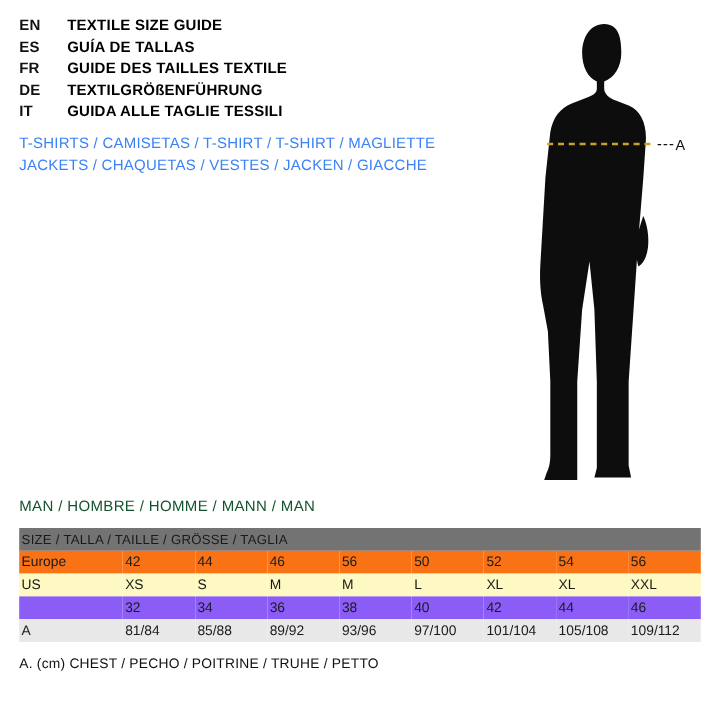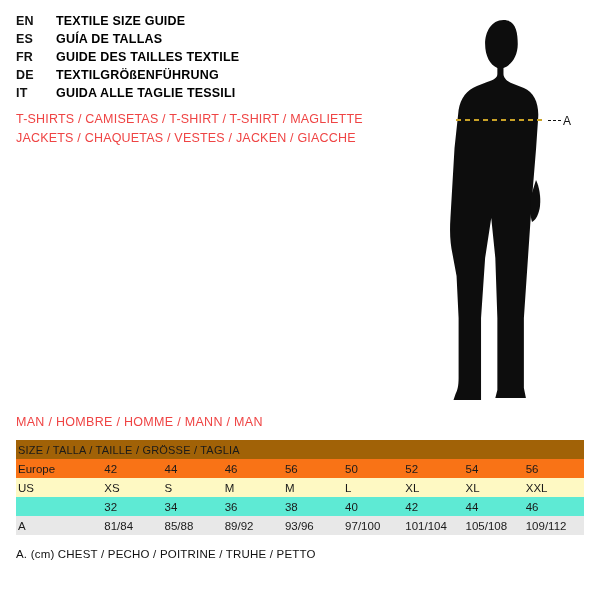--- a/index.html
+++ b/index.html
@@ -46,21 +46,21 @@
   .category-block {
     position: absolute;
     left: 16px;
     top: 110px;
     width: 400px;
   }
   .category-line {
     font-size: 12.5px;
     line-height: 19px;
     letter-spacing: 0.2px;
-    color: #ef4444;
+    color: #3b82f6;
     white-space: nowrap;
   }
 
   
   .figure-wrap {
     position: absolute;
     left: 400px;
     top: 10px;
     width: 200px;
     height: 400px;
@@ -81,44 +81,44 @@
     border-top: 1px dashed #111111;
   }
 
   
   .man-heading {
     position: absolute;
     left: 16px;
     top: 415px;
     font-size: 12.5px;
     letter-spacing: 0.3px;
-    color: #ef4444;
+    color: #14532d;
     white-space: nowrap;
   }
 
   
   .size-table {
     position: absolute;
     left: 16px;
     top: 440px;
     width: 568px;
     border-collapse: collapse;
     font-size: 11.5px;
     color: #1a1a1a;
   }
   .size-table td {
     height: 19px;
     padding: 0 0 0 2px;
     vertical-align: middle;
     white-space: nowrap;
   }
-  .size-table tr.row-head td { background: #a16207; font-size: 11px; letter-spacing: 0.2px; }
+  .size-table tr.row-head td { background: #737373; font-size: 11px; letter-spacing: 0.2px; }
   .size-table tr.row-a  td { background: #f97316; }
   .size-table tr.row-b  td { background: #fef9c3; }
-  .size-table tr.row-c  td { background: #5eead4; }
+  .size-table tr.row-c  td { background: #8b5cf6; }
   .size-table tr.row-d  td { background: #e8e8e8; }
   .col-label { width: 86px; }
   .col-v { width: 60px; text-align: left; }
 
   
   .footnote {
     position: absolute;
     left: 16px;
     top: 548px;
     font-size: 11.5px;

